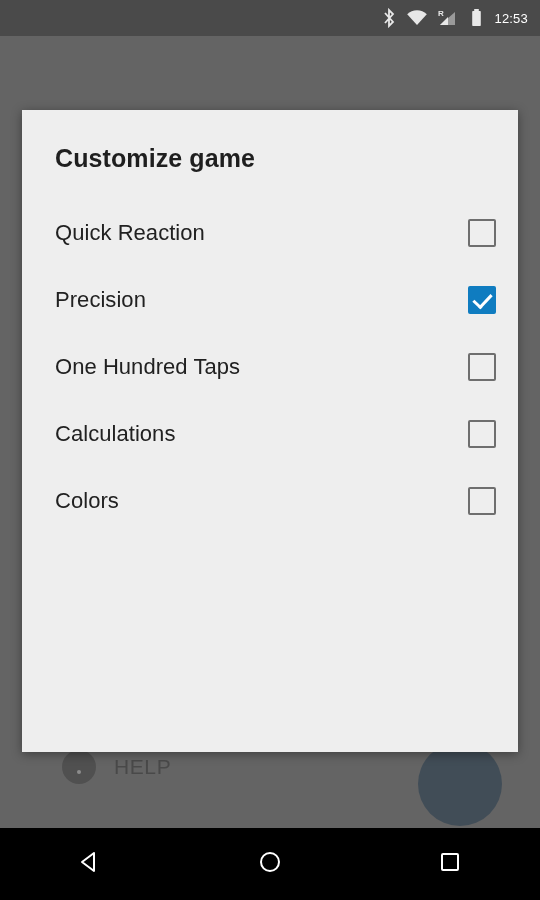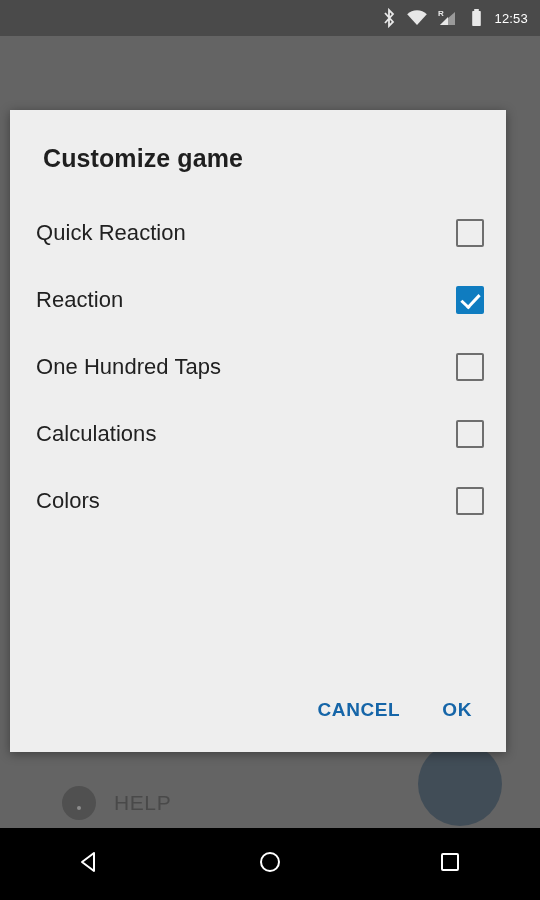--- a/index.html
+++ b/index.html
@@ -51,21 +51,20 @@
     background: #6b6b6b;
     overflow: hidden;
   }
   #help-row {
     position: absolute;
     left: 62px;
     top: 714px;
     display: flex;
     align-items: center;
     gap: 18px;
-    margin-top: 36px;
   }
   #help-icon-circle {
     width: 34px; height: 34px;
     border-radius: 50%;
     background: #3a3a3a;
     position: relative;
   }
   #help-icon-circle::after {
     content: "";
     position: absolute;
@@ -92,21 +91,21 @@
   #scrim {
     position: absolute;
     top: 36px; left: 0;
     width: 540px; height: 792px;
     background: rgba(95,95,95,0.60);
   }
 
   
   #dialog {
     position: absolute;
-    left: 10px;
+    left: 22px;
     top: 110px;
     width: 496px;
     height: 642px;
     background: #eeeeee;
     box-shadow: 0 2px 10px rgba(0,0,0,0.38);
     display: flex;
     flex-direction: column;
   }
   #dialog-title {
     font-size: 25px;
@@ -118,21 +117,21 @@
 
   #options-list {
     margin-top: 26px;
     flex: 1;
   }
   .option-row {
     height: 67px;
     display: flex;
     align-items: center;
     justify-content: space-between;
-    padding: 0 22px 0 26px;
+    padding: 0 22px 0 33px;
   }
   .option-label {
     font-size: 22px;
     color: #212121;
     letter-spacing: 0.05px;
   }
 
   .checkbox {
     width: 28px;
     height: 28px;
@@ -248,45 +247,41 @@
   <div id="options-list">
 
     <div class="option-row">
       <span class="option-label">Quick Reaction</span>
       <span class="checkbox unchecked"></span>
     </div>
 
 
 
     <div class="option-row">
-      <span class="option-label">Reaction</span>
+      <span class="option-label">Precision</span>
       <span class="checkbox checked"></span>
     </div>
 
     <div class="option-row">
       <span class="option-label">One Hundred Taps</span>
       <span class="checkbox unchecked"></span>
     </div>
 
     <div class="option-row">
       <span class="option-label">Calculations</span>
       <span class="checkbox unchecked"></span>
     </div>
 
     <div class="option-row">
       <span class="option-label">Colors</span>
       <span class="checkbox unchecked"></span>
     </div>
 
   </div>
 
-  <div id="dialog-actions">
-    <button class="dialog-btn">CANCEL</button>
-    <button class="dialog-btn">OK</button>
-  </div>
 
 </div>
 
 <div id="nav-bar">
 
   <div class="nav-btn">
     <span>
       <svg width="26" height="26" viewBox="0 0 26 26">
         <path d="M17 4 L5 13 L17 22 Z" fill="none" stroke="#ffffff" stroke-width="2" stroke-linejoin="round"></path>
       </svg>

